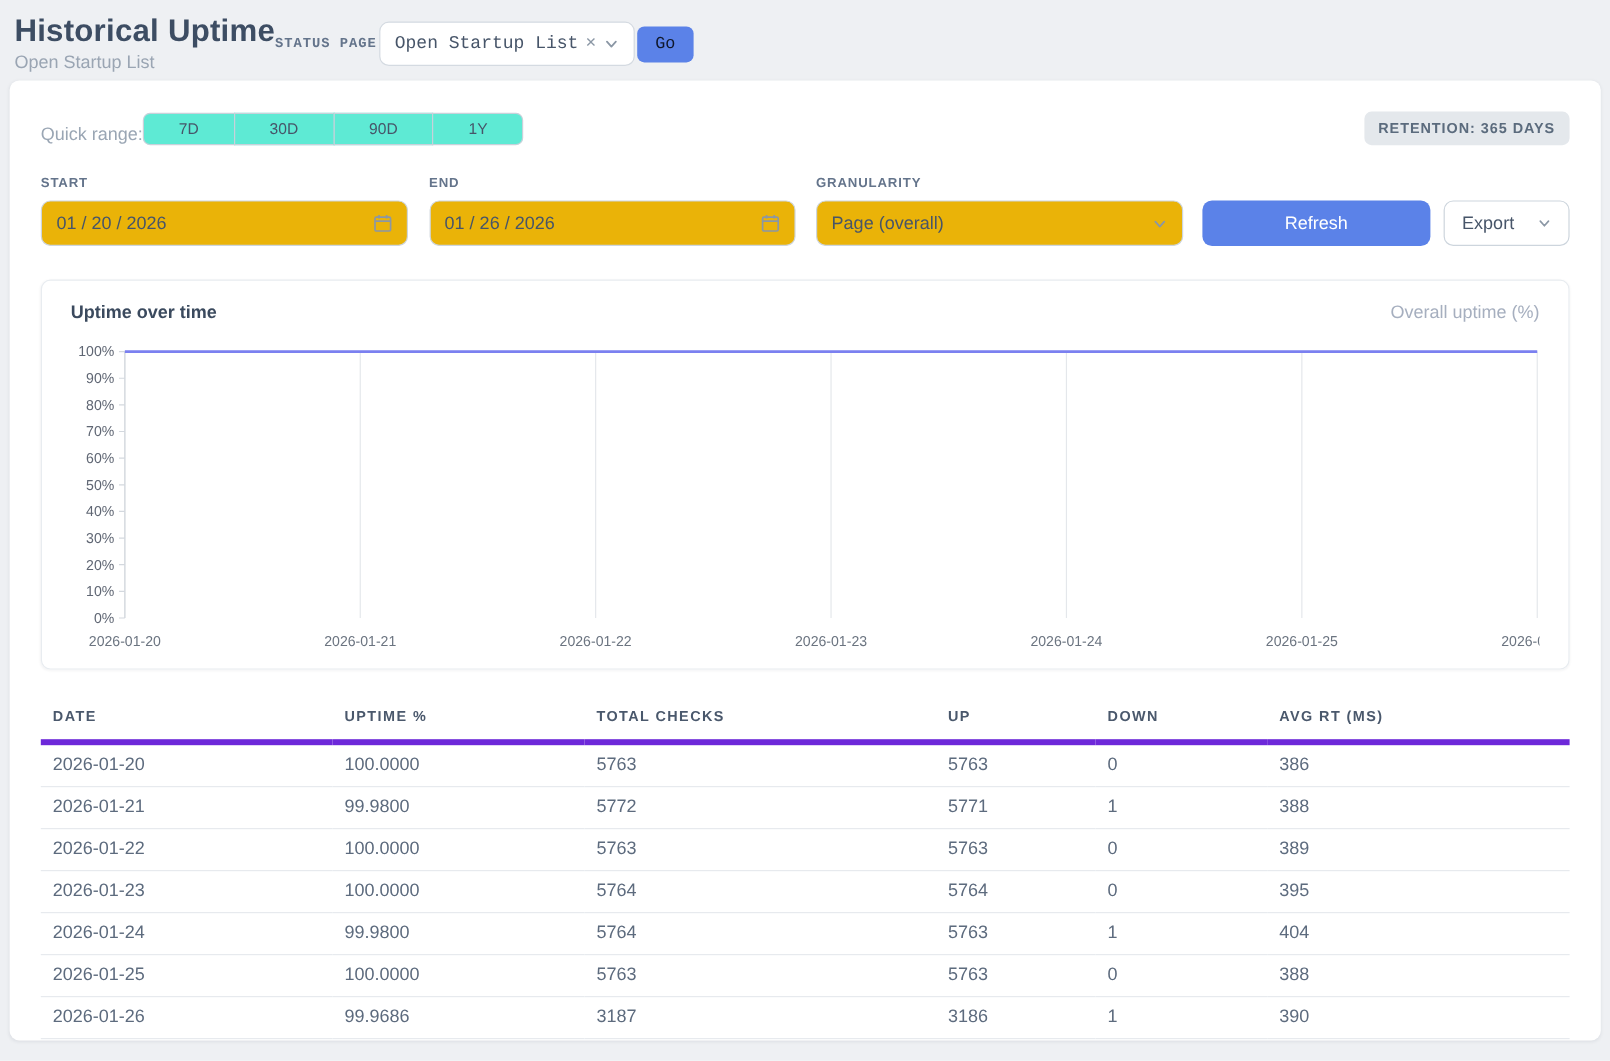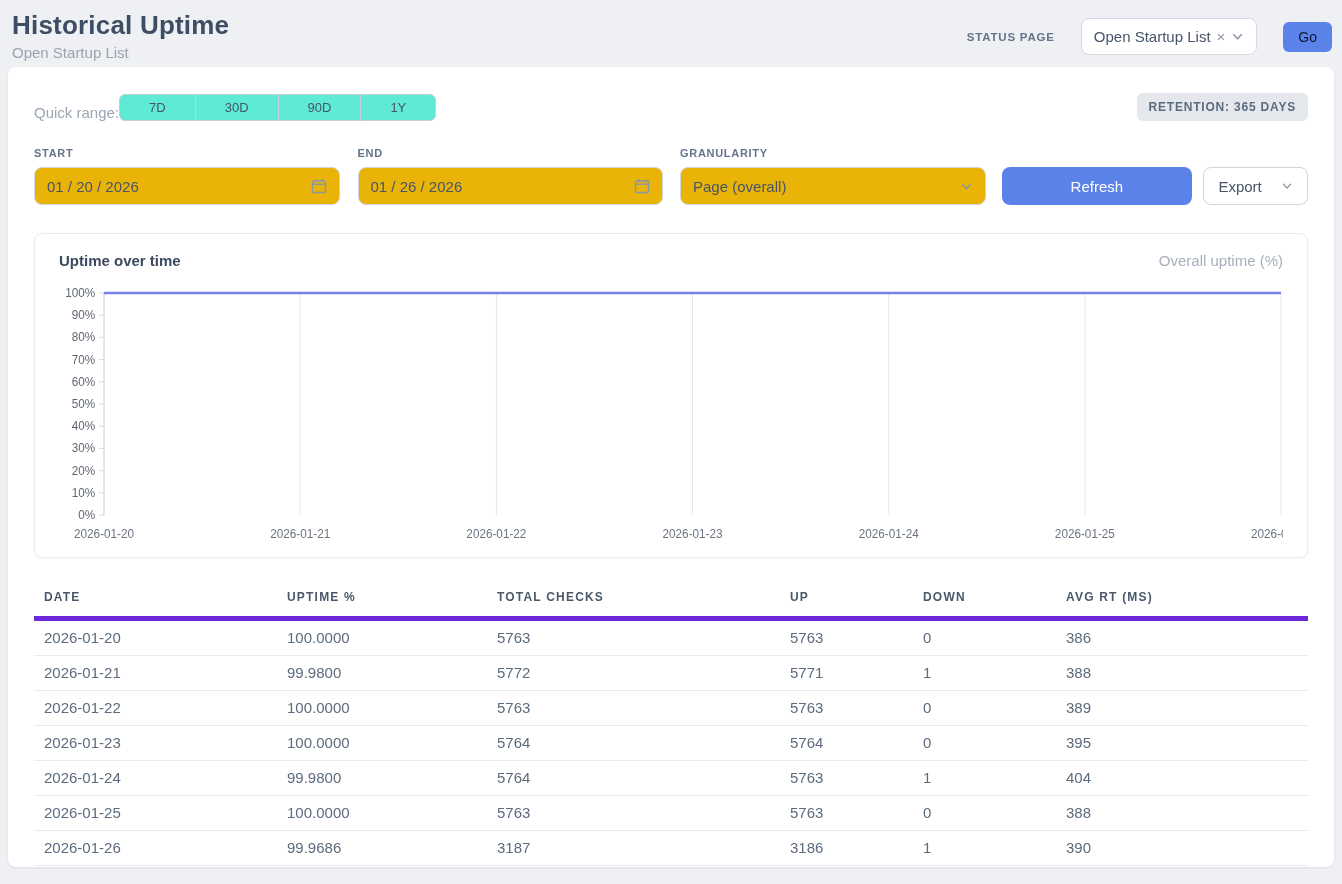--- a/index.html
+++ b/index.html
@@ -5,26 +5,26 @@
   * { margin:0; padding:0; box-sizing:border-box; }
   html,body { width:1342px; height:884px; }
   body {
     font-family:"Liberation Sans", sans-serif;
     background:#eef0f3;
     color:#475569;
     overflow:hidden;
   }
   
   .page-header {
-    display:flex; justify-content:space-between; align-items:flex-start;
+    display:flex; justify-content:flex-start; align-items:flex-start;
     padding:10px 10px 6px 12px;
   }
   .page-title { font-size:26px; font-weight:600; color:#3d4d63; letter-spacing:.2px; }
   .page-subtitle { font-size:15px; color:#9aa5b3; margin-top:3px; }
-  .header-right { display:flex; align-items:center; gap:26px; margin-top:8px; }
+  .header-right { display:flex; align-items:center; gap:2px; margin-top:8px;font-family:Liberation Mono, monospace; }
   .status-page-label { font-size:11.5px; font-weight:600; letter-spacing:.8px; color:#64748b; }
   .status-select {
     display:flex; align-items:center; gap:6px;
     background:#fff; border:1px solid #d4dae1; border-radius:8px;
     height:37px; padding:0 12px; min-width:168px; cursor:pointer;
   }
   .status-select-value { font-size:15px; color:#475569; }
   .clear-x { color:#8b97a5; font-size:15px; cursor:pointer; }
   .chev { stroke:#8b97a5; fill:none; stroke-width:1.6; stroke-linecap:round; stroke-linejoin:round; }
   .go-btn {

